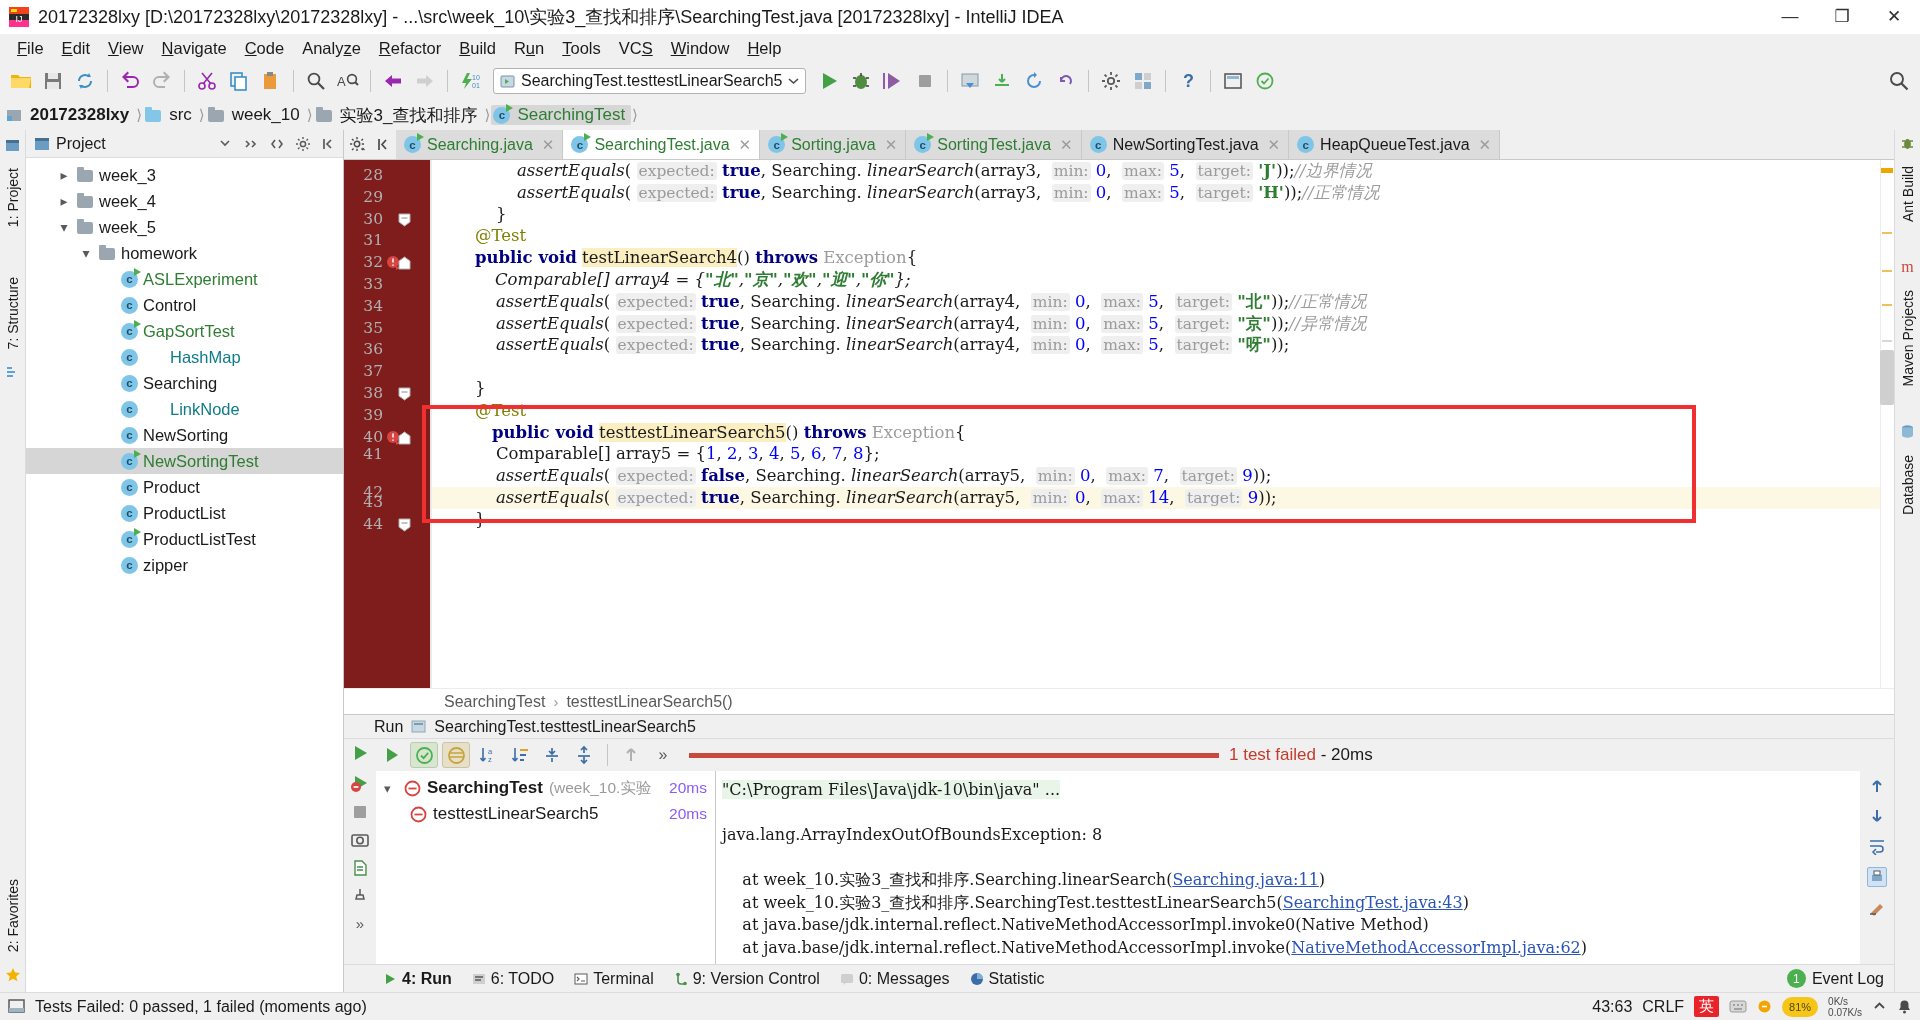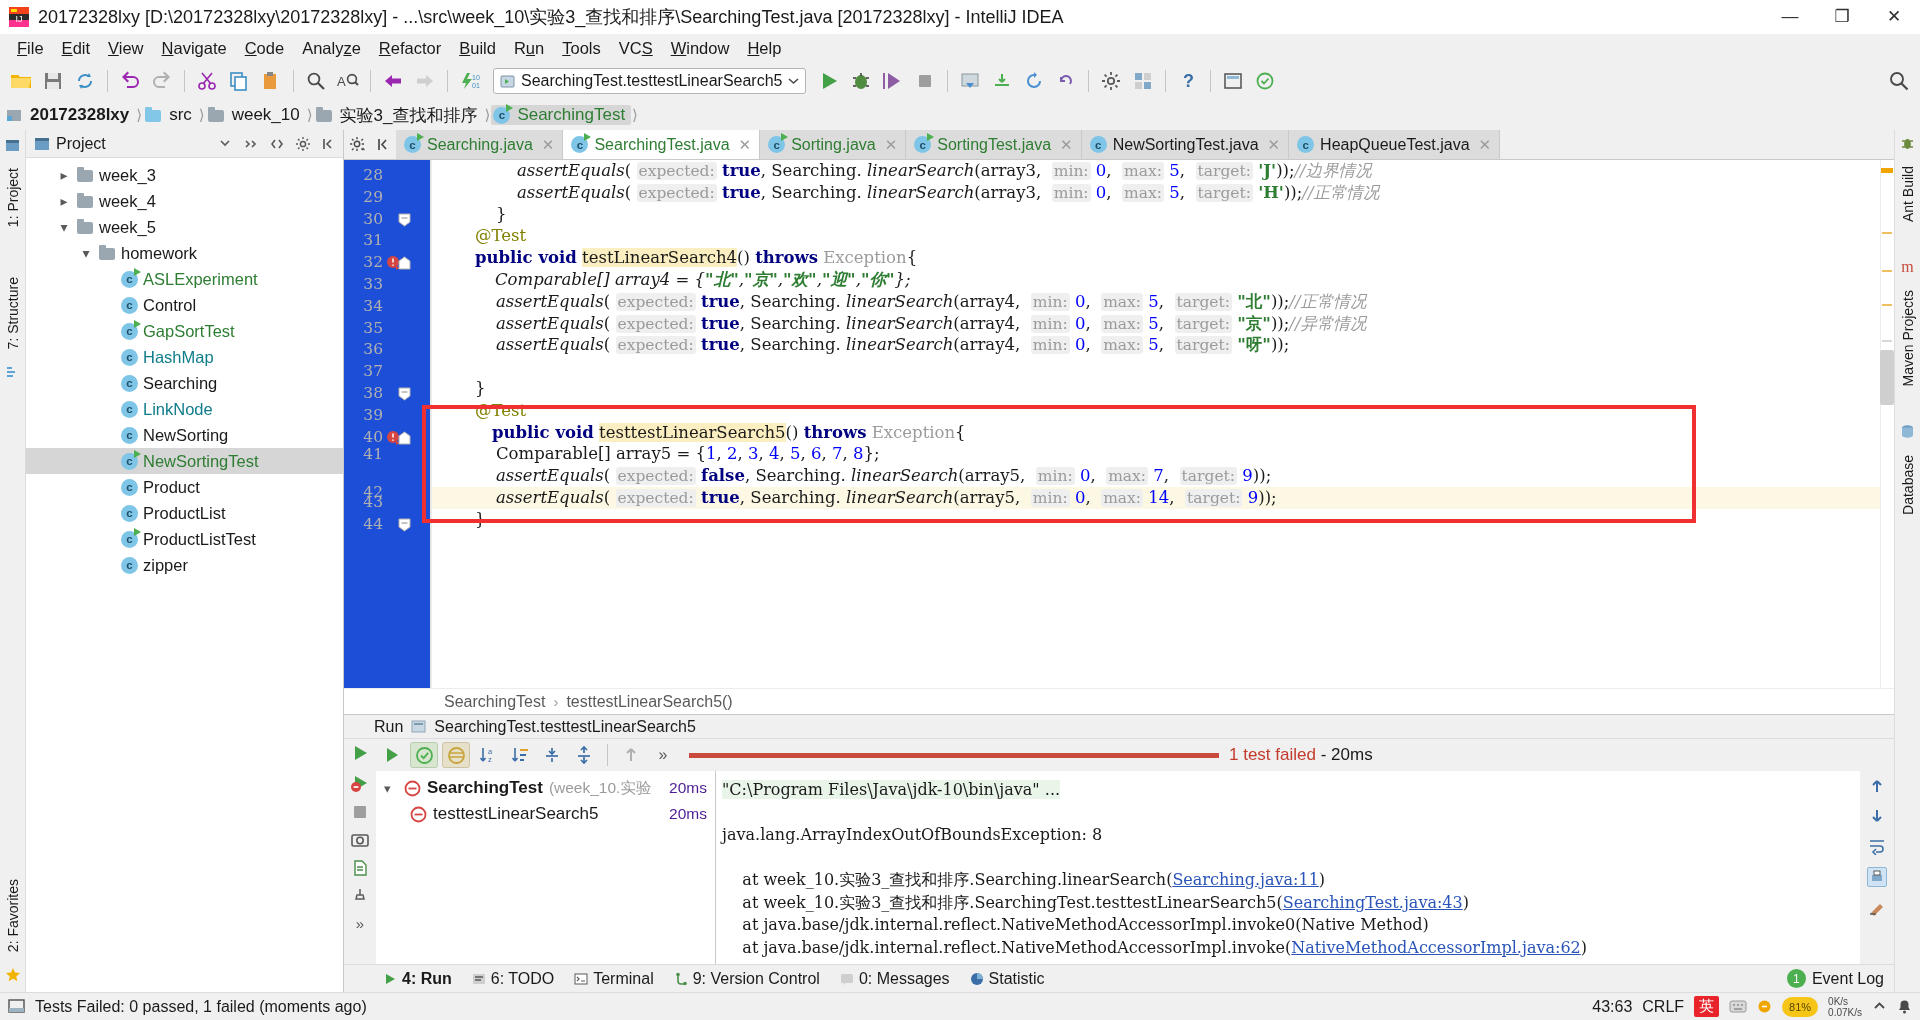--- a/index.html
+++ b/index.html
@@ -59,33 +59,33 @@
   .tnode{ height:26px; display:flex; align-items:center; gap:5px; white-space:nowrap; padding-right:6px;}
   .tnode.sel{ background:#d6d6d6;}
   .tw{ width:16px;height:16px;flex:0 0 16px; display:flex;align-items:center;justify-content:center; color:#5a5a5a; font-size:11px;}
   .cicon{ width:17px;height:17px;flex:0 0 17px; border-radius:50%; background:#7fc5e8; color:#1f4f66; font-size:11.5px; font-weight:bold; display:flex;align-items:center;justify-content:center; position:relative;}
   .cicon.run::after{ content:''; position:absolute; right:-3px; top:-3px; width:0;height:0;border-left:7px solid #4caf50;border-top:4px solid transparent;border-bottom:4px solid transparent;}
   .ficon{ width:17px;height:17px;flex:0 0 17px; position:relative;}
   .ficon .fshape{ position:absolute; left:0; top:3px; width:16px;height:12px; background:#9aa7b0; border-radius:1px 2px 2px 2px;}
   .ficon .ftab{ position:absolute; left:0; top:0px; width:7px;height:4px; background:#9aa7b0; border-radius:1px 1px 0 0;}
   .ficon.blue .fshape,.ficon.blue .ftab{ background:#83c7e8;}
   .tlabel.green{ color:#2e7d32;}
-  .tlabel.teal{ color:#0f7c8a;}
+  .tlabel.teal{ color:#0f7c8a;margin-left:27px;}
 
   
   .editorarea{ flex:1; display:flex; flex-direction:column; min-width:0; background:#fff;}
   .tabsrow{ height:30px; background:#f0f0f0; display:flex; align-items:stretch; flex:0 0 30px; border-bottom:1px solid #c9c9c9;}
   .tabctl{ width:26px;display:flex;align-items:center;justify-content:center; flex:0 0 26px;}
   .etab{ display:flex;align-items:center;gap:6px; padding:0 8px; border-right:1px solid #c9c9c9; background:#dcdcdc; font-size:16px; white-space:nowrap; color:#2e7d32;}
   .etab.active{ background:#ffffff; color:#2e7d32;}
   .etab .x{ color:#9b9b9b; font-size:15px; margin-left:3px;}
   .etab .tname.dark{color:#1a1a1a;}
 
   .editorbody{ flex:1; display:flex; position:relative; min-height:0; background:#fff; overflow:hidden;}
-  .gutter{ width:88px; flex:0 0 88px; background:#1d4ed8; border-right:1px solid #ececec; position:relative;text-decoration:underline;}
+  .gutter{ width:88px; flex:0 0 88px; background:#7f1d1d; border-right:1px solid #ececec; position:relative;text-decoration:underline;}
   .codearea{ flex:1; position:relative; overflow:hidden; font-family:"Liberation Serif", serif;}
   .codelines{ position:absolute; left:0; top:0; right:0;}
   .cl{ height:21.8px; line-height:21.8px; white-space:pre; font-size:16.5px; font-family:"DejaVu Serif", serif;}
   .cl.hl{ background:#fcf8e4;}
   .lnum{ position:absolute; right:48px; font-size:15.5px; color:#b0b0b0; text-align:right; font-family:"DejaVu Serif",serif;}
   .fold{ position:absolute; right:20px; width:13px; height:13px; color:#9b9b9b; font-size:13px; text-align:center;}
 
   
   .k{ color:#000080; font-weight:bold;}
   .ann{ color:#808000;}
@@ -117,21 +117,21 @@
   .rt.on{ background:#d8e6d0; border:1px solid #b8cdae;}
   .rt.on2{ background:#e6e0c8; border:1px solid #cdc3a3;}
   .progressrow{ flex:1; display:flex; align-items:center; gap:10px; padding-left:8px;}
   .pbar{ width:530px; height:5px; background:#c94a3d;}
   .ptext{ font-size:17px; color:#c23b2c;}
   .ptext .ms{ color:#1a1a1a;}
   .runsplit{ flex:1; display:flex; min-height:0;}
   .testtree{ width:340px; flex:0 0 340px; background:#fff; border-right:1px solid #c9c9c9; padding-top:4px; font-size:17px;}
   .ttnode{ height:26px; display:flex; align-items:center; gap:6px; padding-left:6px; white-space:nowrap;}
   .ttnode .dim{ color:#9b9b9b; font-size:15.5px;}
-  .ttnode .ms{ margin-left:auto; margin-right:8px; color:#4c1d95; font-size:15.5px;}
+  .ttnode .ms{ margin-left:auto; margin-right:8px; color:#8b5cf6; font-size:15.5px;}
   .console{ flex:1; background:#fff; position:relative; overflow:hidden; font-family:"DejaVu Serif",serif; font-size:16px; padding:8px 0 0 6px;}
   .conline{ height:22.5px; line-height:22.5px; white-space:pre; color:#1a1a1a;}
   .conline .cmdbg{ background:#eaf5ea;}
   .link{ color:#2a54b8; text-decoration:underline;}
   .conright{ width:34px; flex:0 0 34px; background:#f0f0f0; display:flex;flex-direction:column;align-items:center;padding-top:6px;gap:12px;}
 
   
   .bottomtabs{ height:28px; flex:0 0 28px; background:#f0f0f0; display:flex; align-items:center; gap:2px; padding-left:30px; border-top:1px solid #dcdcdc; font-size:16px;}
   .btab{ display:flex;align-items:center;gap:5px;padding:2px 9px; white-space:nowrap;}
   .btab.active{ font-weight:bold;}

